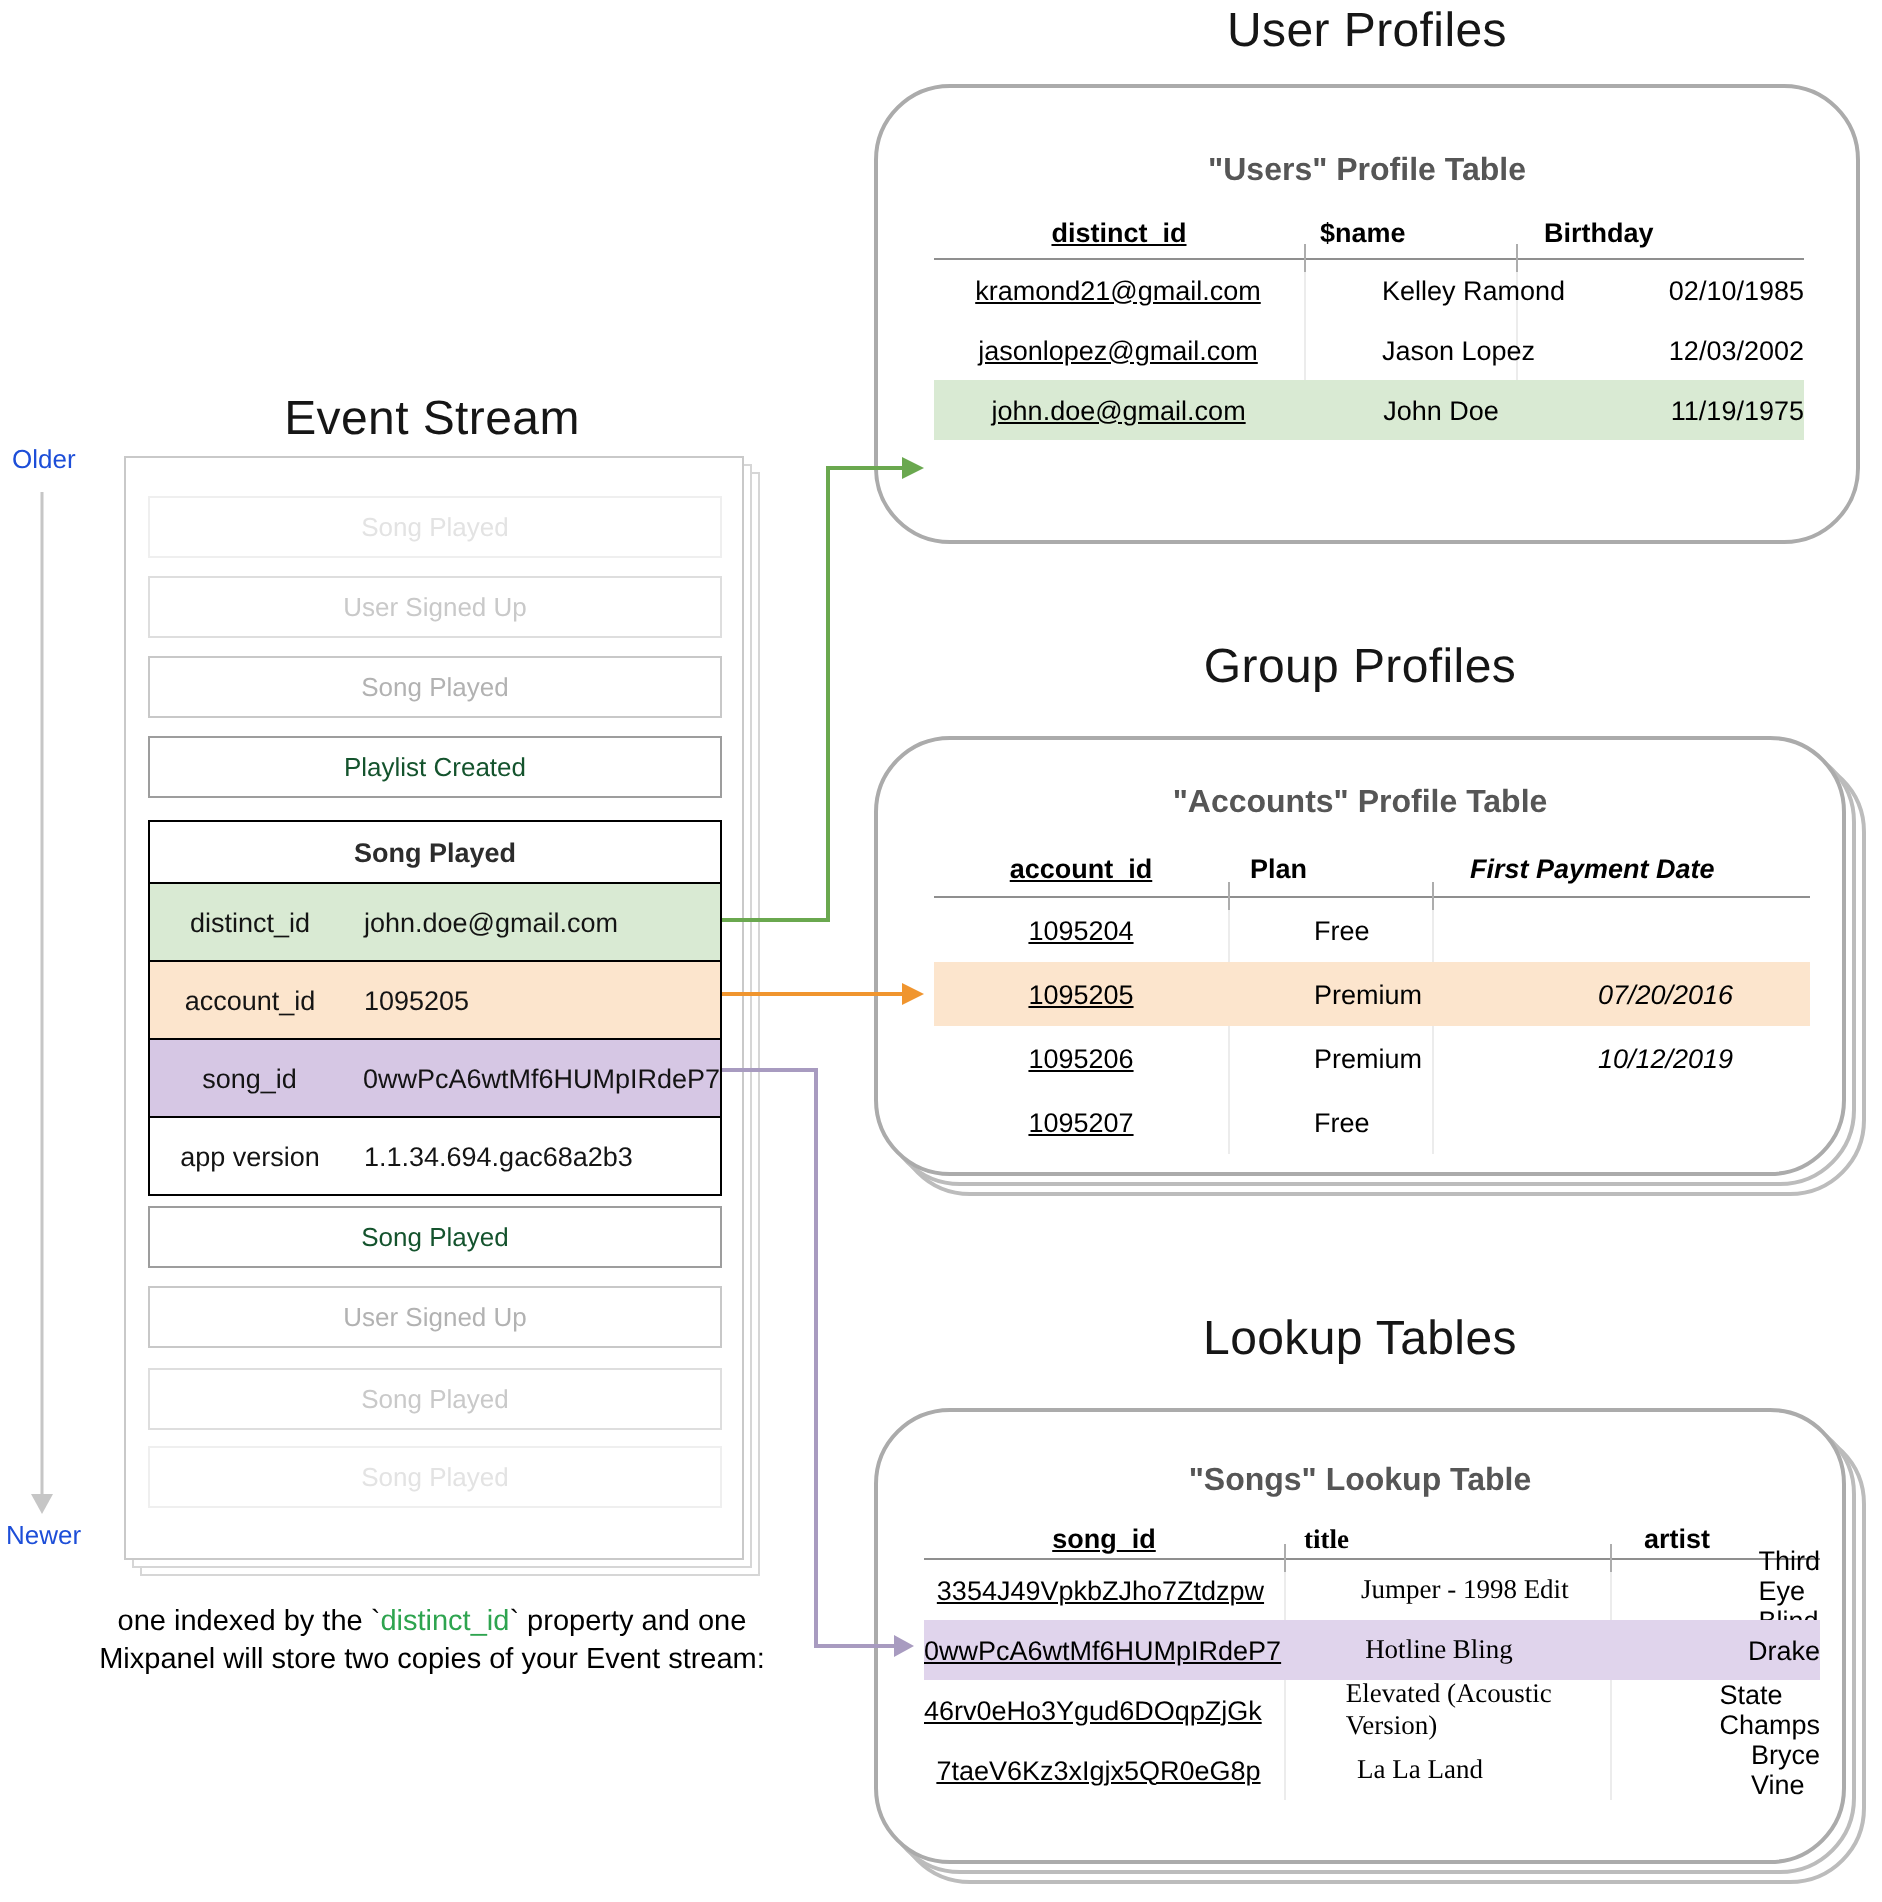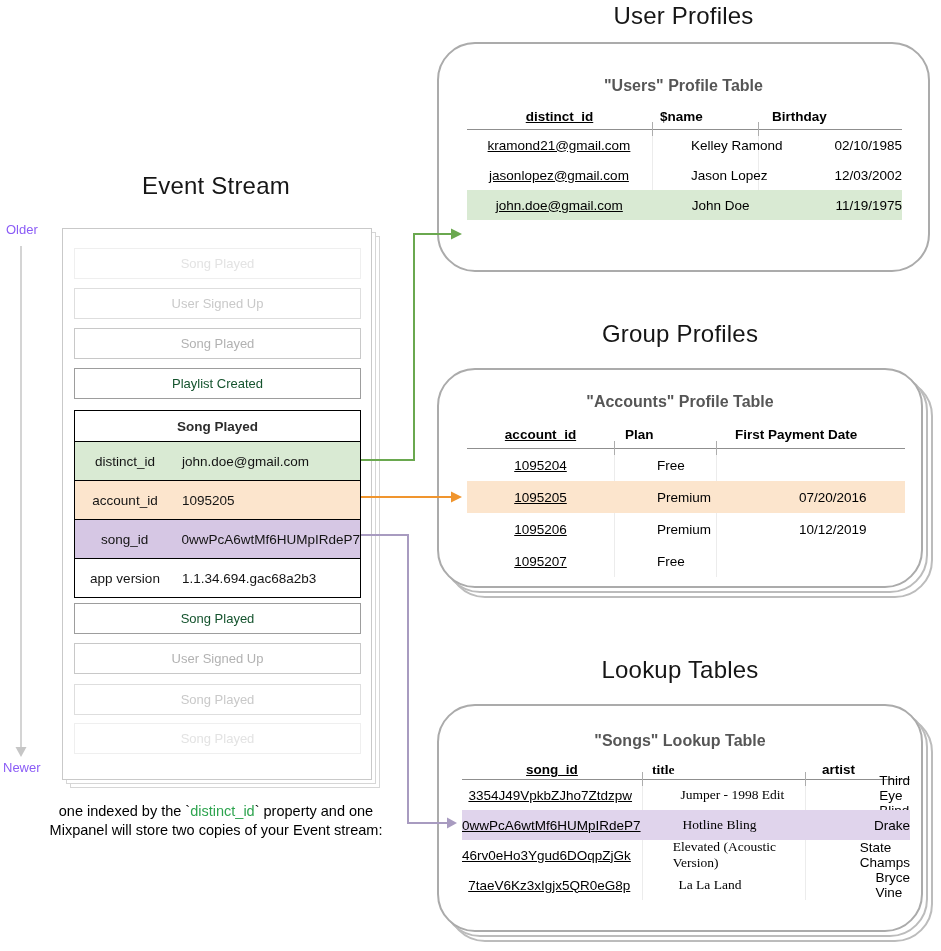--- a/index.html
+++ b/index.html
@@ -2,27 +2,27 @@
 <html><head>
 <meta charset="utf-8">
 <title>Mixpanel Data Model Diagram</title>
 <style>
   html,body{margin:0;padding:0;background:#fff;}
   .canvas{position:relative;width:941px;height:951px;background:#fff;
           font-family:"Liberation Sans",sans-serif;overflow:hidden;color:#111;}
 
   
   .big-title{position:absolute;font-size:24px;color:#161616;text-align:center;letter-spacing:.2px;}
-  #es-title{left:62px;top:172px;width:308px;}
+  #es-title{left:62px;top:196px;width:308px;}
   #up-title{left:437px;top:2px;width:493px;}
   #gp-title{left:437px;top:320px;width:486px;}
   #lt-title{left:437px;top:656px;width:486px;}
 
   
-  .axis-label{position:absolute;font-size:13px;color:#8b5cf6;}
+  .axis-label{position:absolute;font-size:13px;color:#1d4ed8;}
   #older{left:6px;top:222px;}
   #newer{left:3px;top:760px;}
 
   
   .es-stack{position:absolute;background:#fff;border:1.5px solid #d6d6d6;}
   #es-s2{left:70px;top:236px;width:308px;height:550px;}
   #es-s1{left:66px;top:232px;width:308px;height:550px;}
   #es-box{position:absolute;left:62px;top:228px;width:308px;height:550px;background:#fff;border:1.5px solid #c9c9c9;}
 
   
@@ -75,21 +75,21 @@
   #up-tbl .thead{height:26px;} #gp-tbl .thead{height:29px;} #lt-tbl .thead{height:20px;}
   .trow{font-size:13.5px;color:#000;gap:32px;}
   #up-tbl .trow{height:30px;} #gp-tbl .trow{height:32px;} #lt-tbl .trow{height:30px;}
   
   .u-c1{width:185px;text-align:center;}
   .u-c2{width:106px;padding-left:8px;}
   .u-c3{flex:1;padding-left:6px;}
   
   .a-c1{width:147px;text-align:center;}
   .a-c2{width:102px;padding-left:11px;}
-  .a-c3{flex:1;padding-left:8px;}
+  .a-c3{flex:1;padding-left:8px;font-style:italic;}
   
   .s-c1{width:180px;text-align:center;}
   .s-c2{width:163px;padding-left:10px;font-family:Liberation Serif, serif;}
   .s-c3{flex:1;padding-left:7px;}
 
   .idcell{text-decoration:underline;}
   .hl-green{background:#d9ead3;}
   .hl-orange{background:#fce5cd;}
   .hl-purple{background:#e0d4ec;}
 

